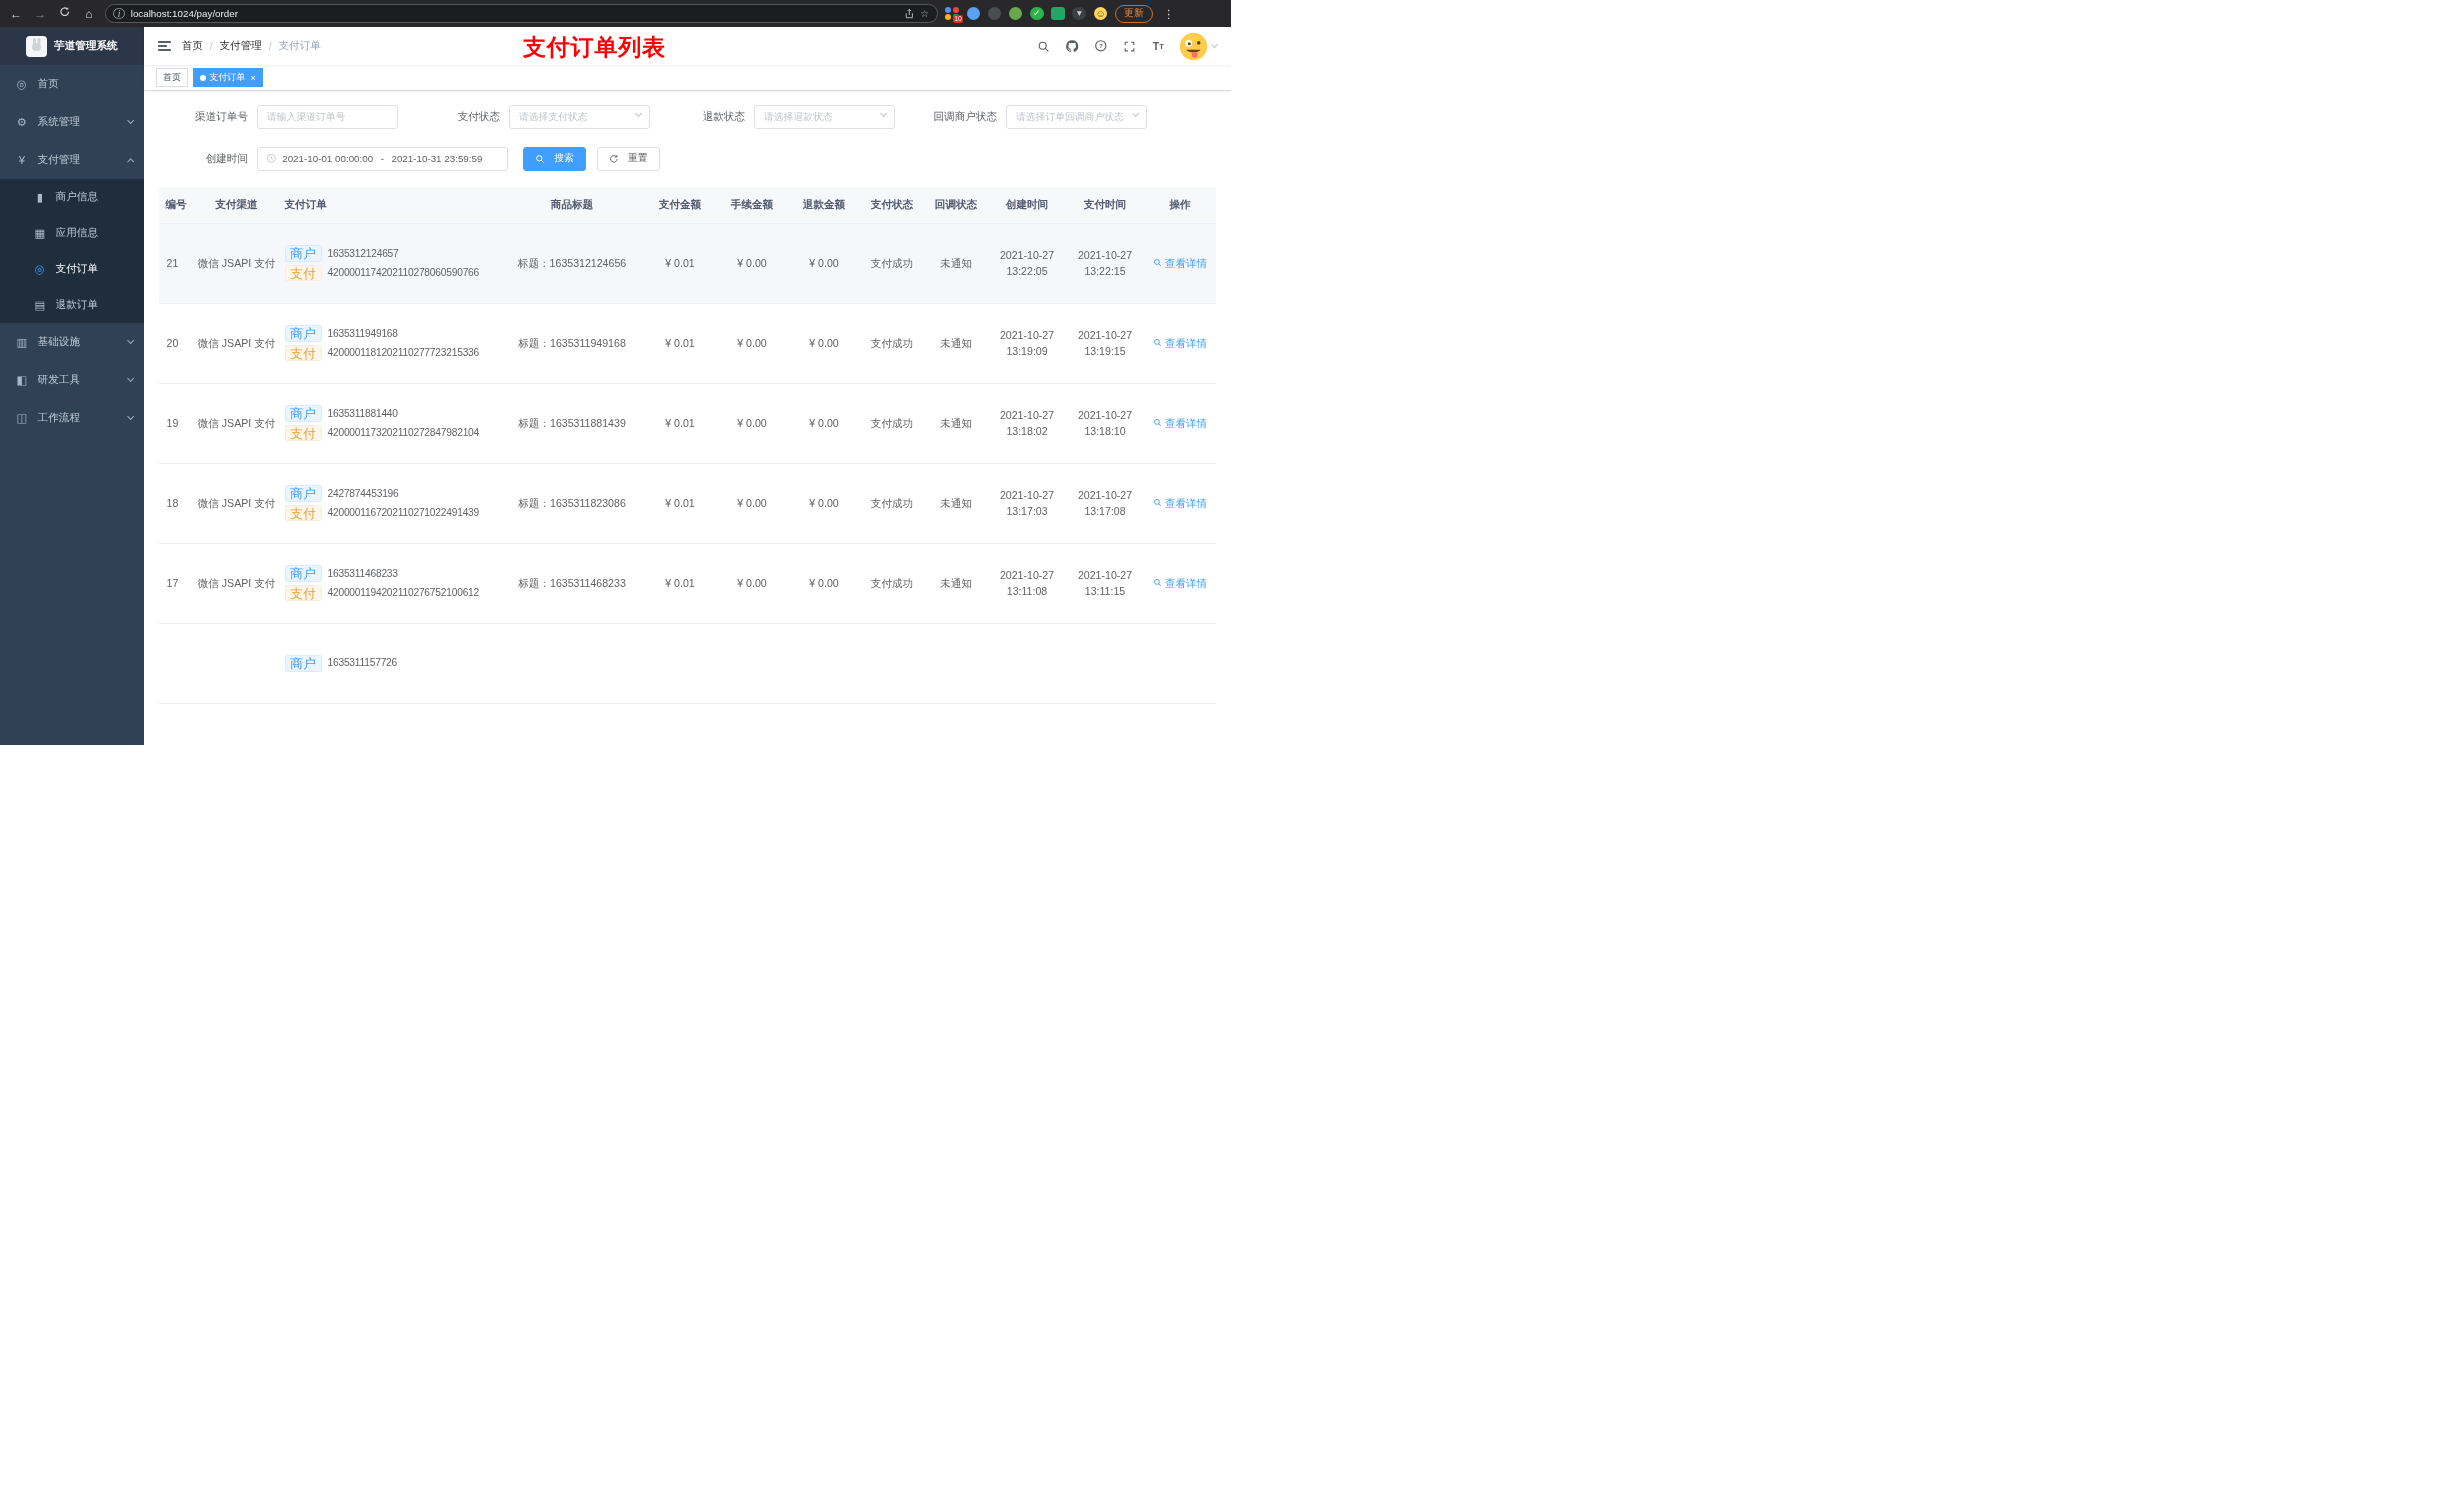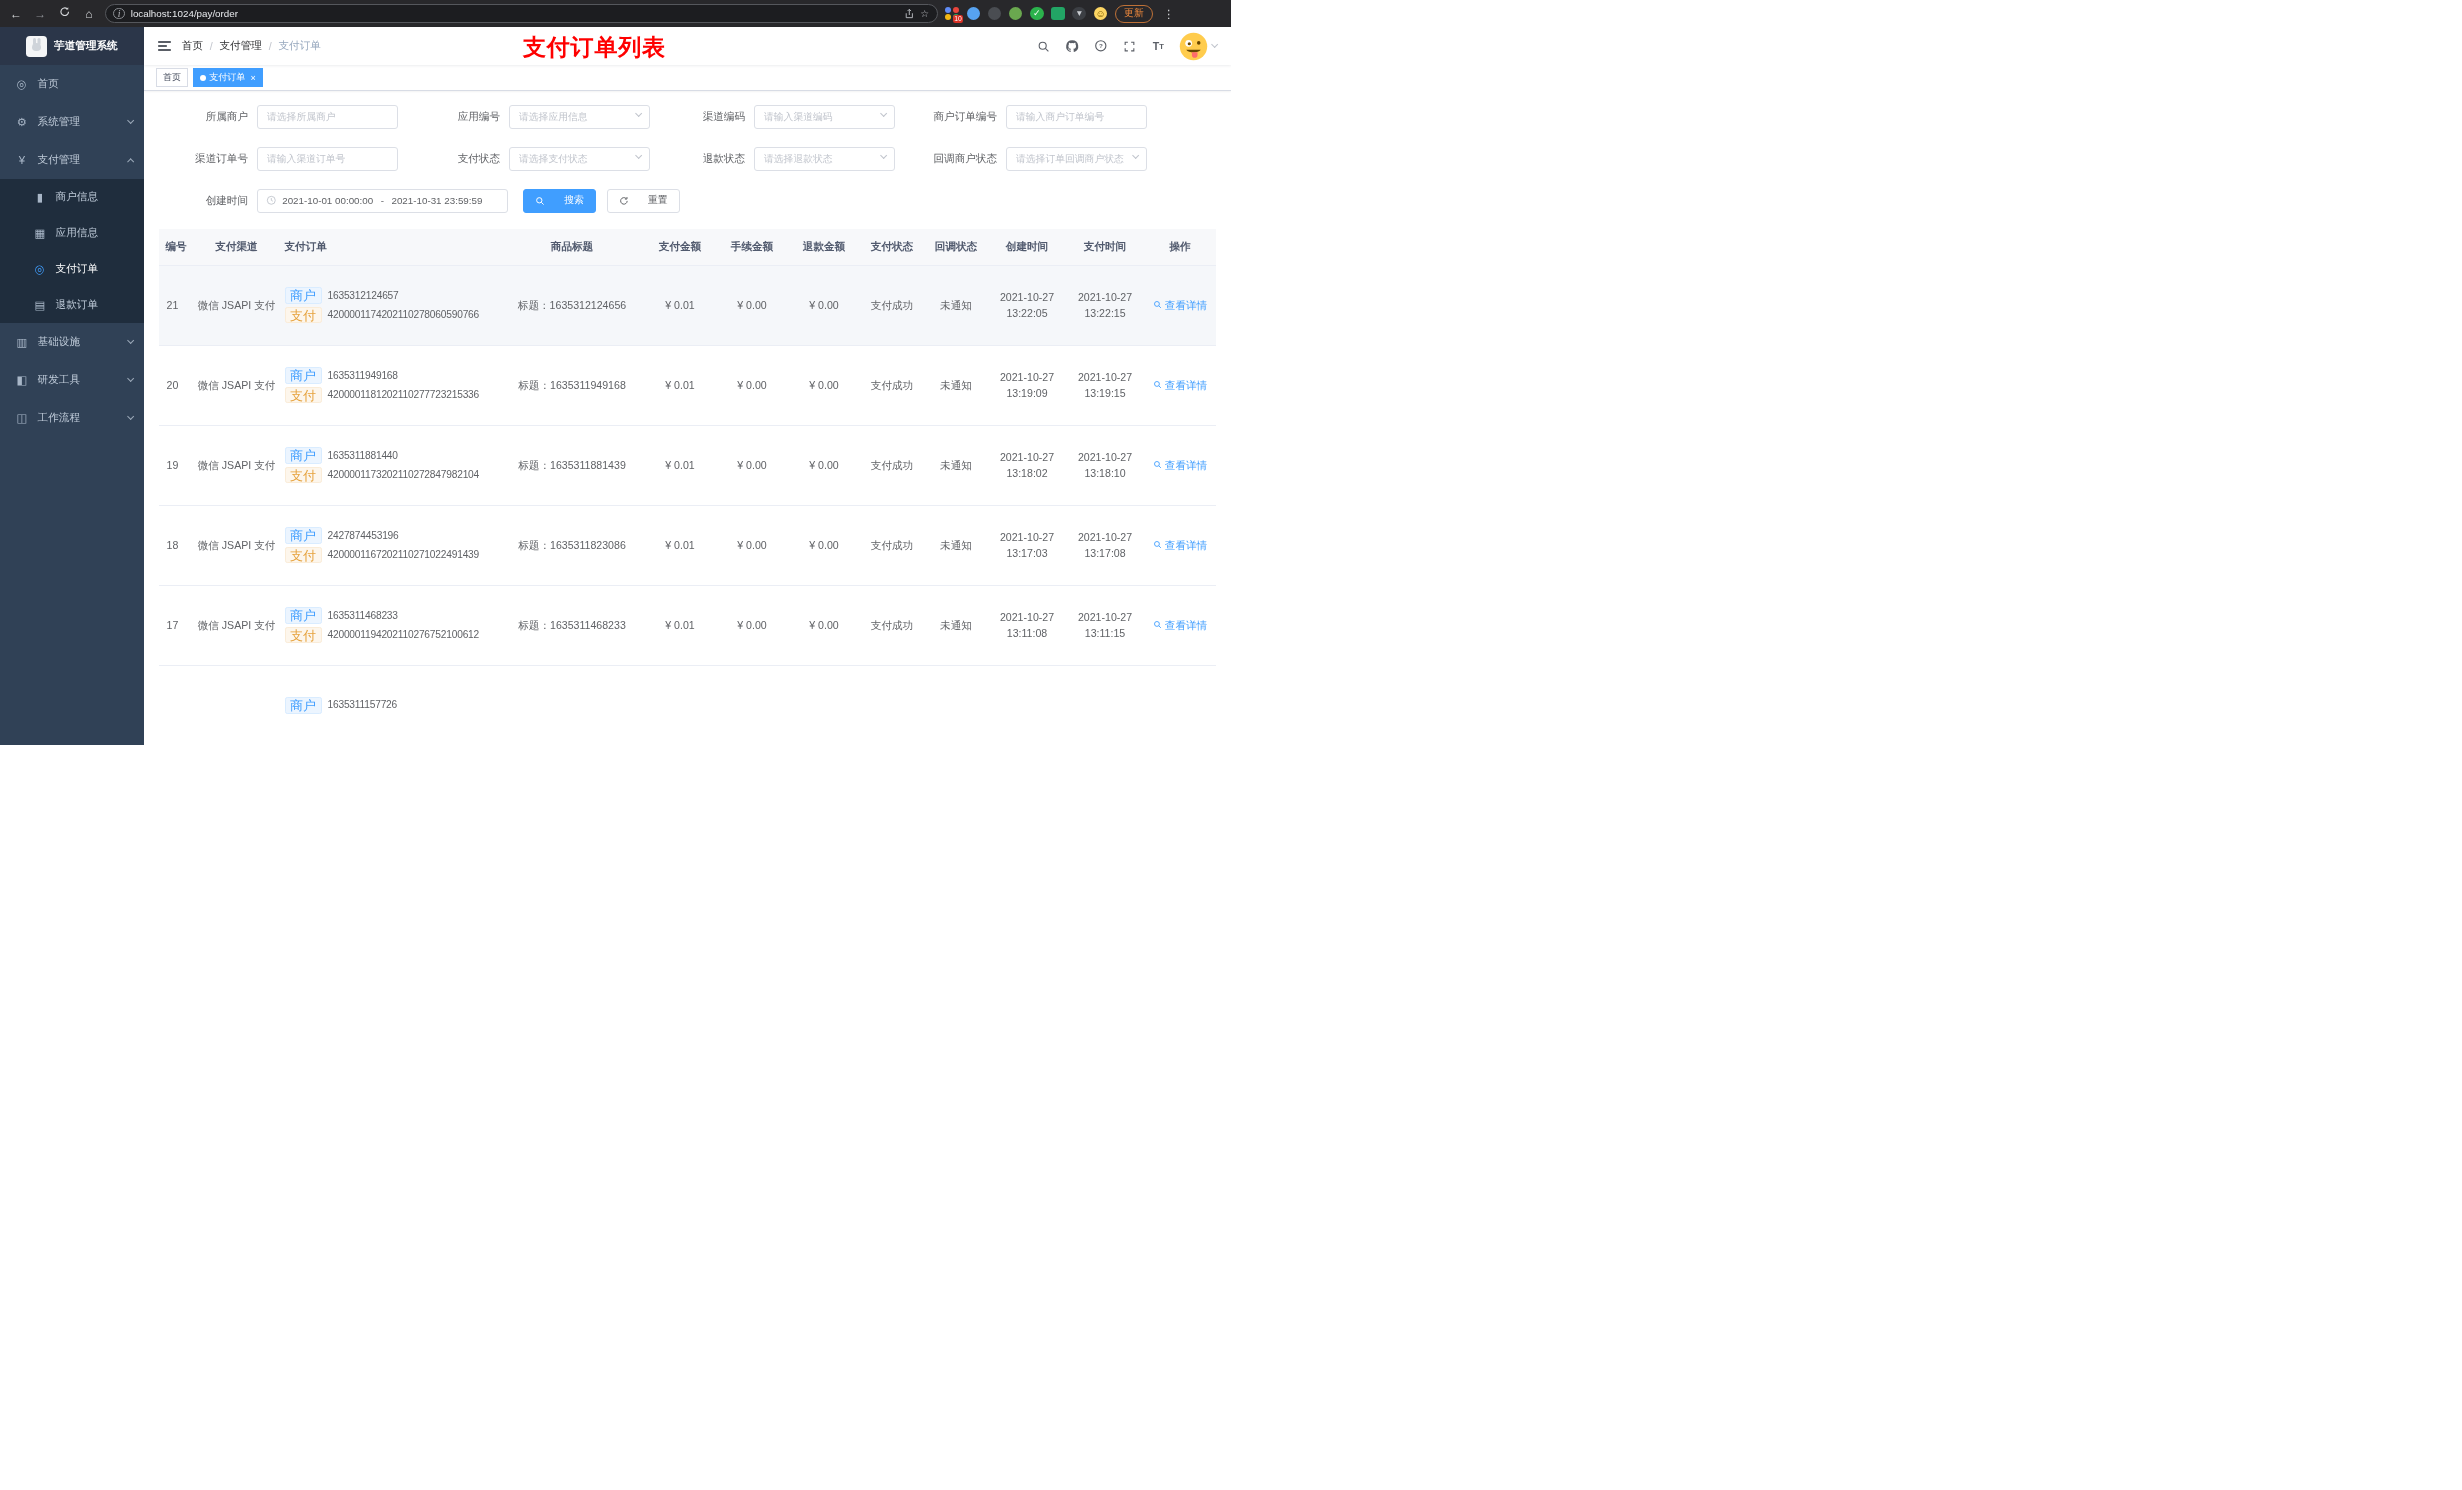--- a/index.html
+++ b/index.html
@@ -72,21 +72,21 @@
   .flab { text-align:right; padding-right:9px; color:#606266; font-size:10.6px; white-space:nowrap; }
   .w1 .flab{ width:98px; } .w2 .flab{ width:111px; } .w3 .flab{ width:104px; } .w4 .flab{ width:111px; }
   .ctrl { position:relative; width:141px; height:24px; }
   .ctrl input { width:100%; height:24px; border:0.8px solid #dcdfe6; border-radius:3px; padding:0 19.7px 0 9px; font-size:9.8px; color:#606266; outline:none; font-family:inherit; }
   .ctrl input::placeholder { color:#c0c4cc; }
   .ctrl.plain input { padding-right:9px; }
   .ctrl .sel-arrow { position:absolute; right:8.3px; top:9px; }
   .chev.gray { border-color:#c0c4cc; }
   .datectrl { width:251px; height:24px; border:0.8px solid #dcdfe6; border-radius:3px; display:flex; align-items:center; padding:0 7.6px; gap:6px; color:#606266; font-size:9.8px; }
   .datectrl .dsep { color:#606266; padding:0 1.5px; }
-  .btn { height:24px; border-radius:3px; border:0.8px solid #dcdfe6; background:#fff; color:#606266; font-size:9.8px; display:inline-flex; align-items:center; gap:19px; padding:0 11.4px; cursor:pointer; font-family:inherit; }
+  .btn { height:24px; border-radius:3px; border:0.8px solid #dcdfe6; background:#fff; color:#606266; font-size:9.8px; display:inline-flex; align-items:center; gap:9px; padding:0 11.4px; cursor:pointer; font-family:inherit; }
   .btn.primary { background:#409eff; border-color:#409eff; color:#fff; }
   .btn-row-gap { margin-left:15px; }
   .btn + .btn { margin-left:10.6px; }
 
   .toolbar { display:flex; align-items:center; margin:0 0 10.6px; position:relative; }
   .btn.export { height:21px; padding:0 9px; background:#fdf6ec; border-color:#f5dab1; color:#e6a23c; }
   .toolbar .rightbtns { margin-left:auto; display:flex; gap:7.6px; }
   .circle-btn { width:24px; height:24px; border-radius:50%; border:0.8px solid #dcdfe6; background:#fff; color:#606266; display:flex; align-items:center; justify-content:center; cursor:pointer; }
 
   
@@ -270,38 +270,20 @@
       </span>
       <span class="tagv active">
         <span class="dot"></span>
         <span>支付订单</span>
         <span class="close">×</span>
       </span>
     </div>
 
     <div class="content">
 
-      <div class="frow">
-        <div class="fitem w1">
-          <span class="flab">所属商户</span>
-          <span class="ctrl plain"><input placeholder="请选择所属商户" style=""></span>
-        </div>
-        <div class="fitem w2">
-          <span class="flab">应用编号</span>
-          <span class="ctrl"><input placeholder="请选择应用信息" style=""><span class="chev down gray sel-arrow"></span></span>
-        </div>
-        <div class="fitem w3">
-          <span class="flab">渠道编码</span>
-          <span class="ctrl"><input placeholder="请输入渠道编码" style=""><span class="chev down gray sel-arrow"></span></span>
-        </div>
-        <div class="fitem w4">
-          <span class="flab">商户订单编号</span>
-          <span class="ctrl plain"><input placeholder="请输入商户订单编号" style=""></span>
-        </div>
-      </div>
 
       <div class="frow">
         <div class="fitem w1">
           <span class="flab">渠道订单号</span>
           <span class="ctrl plain"><input placeholder="请输入渠道订单号" style=""></span>
         </div>
         <div class="fitem w2">
           <span class="flab">支付状态</span>
           <span class="ctrl"><input placeholder="请选择支付状态" style=""><span class="chev down gray sel-arrow"></span></span>
         </div>

